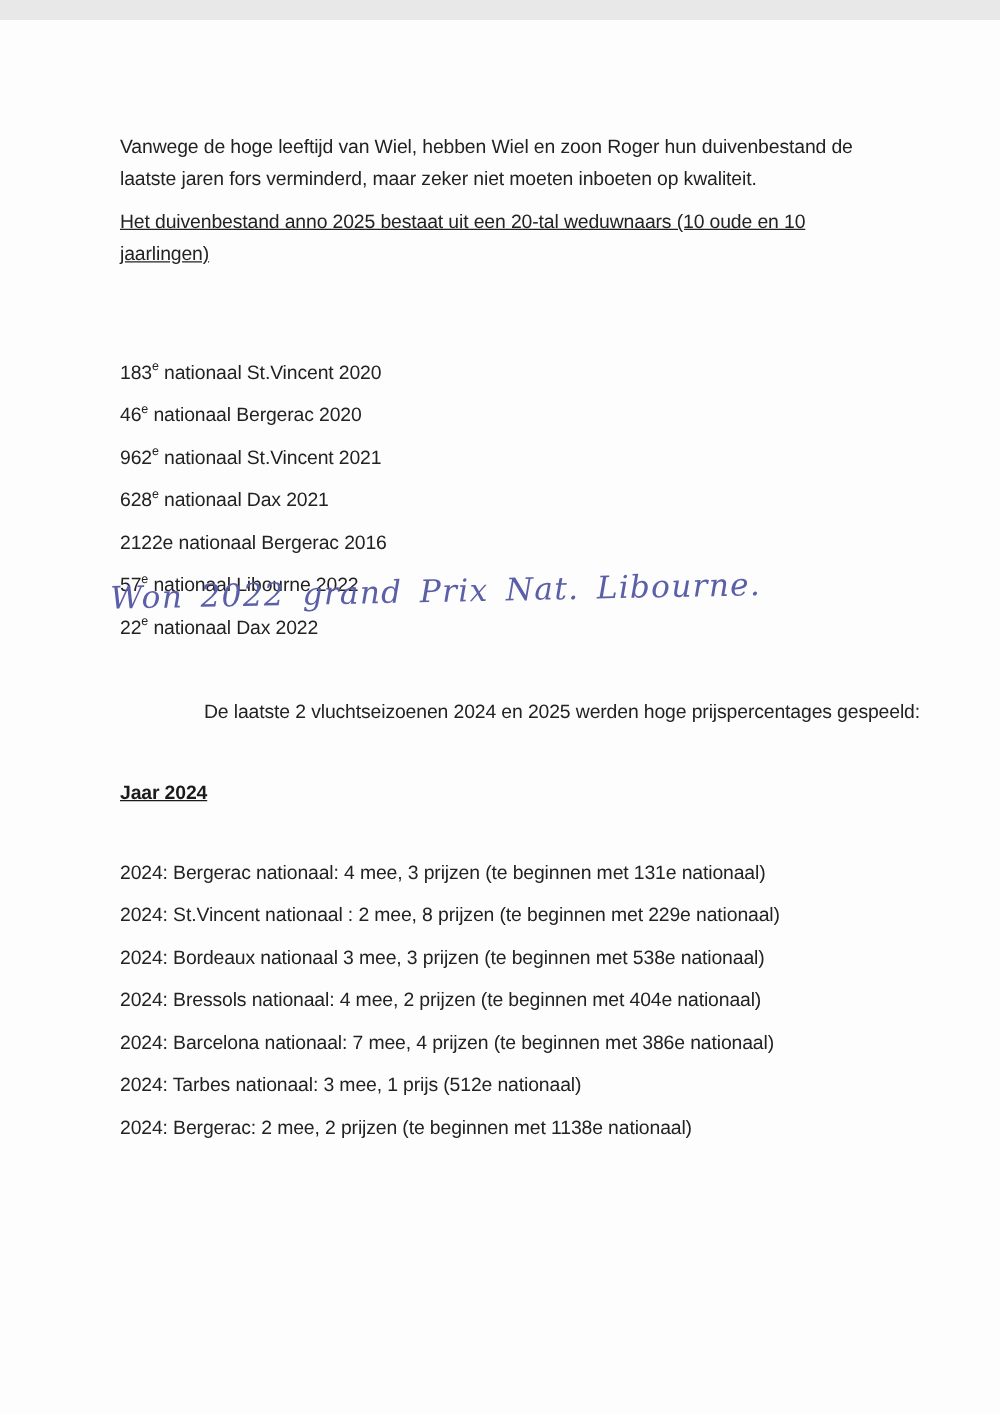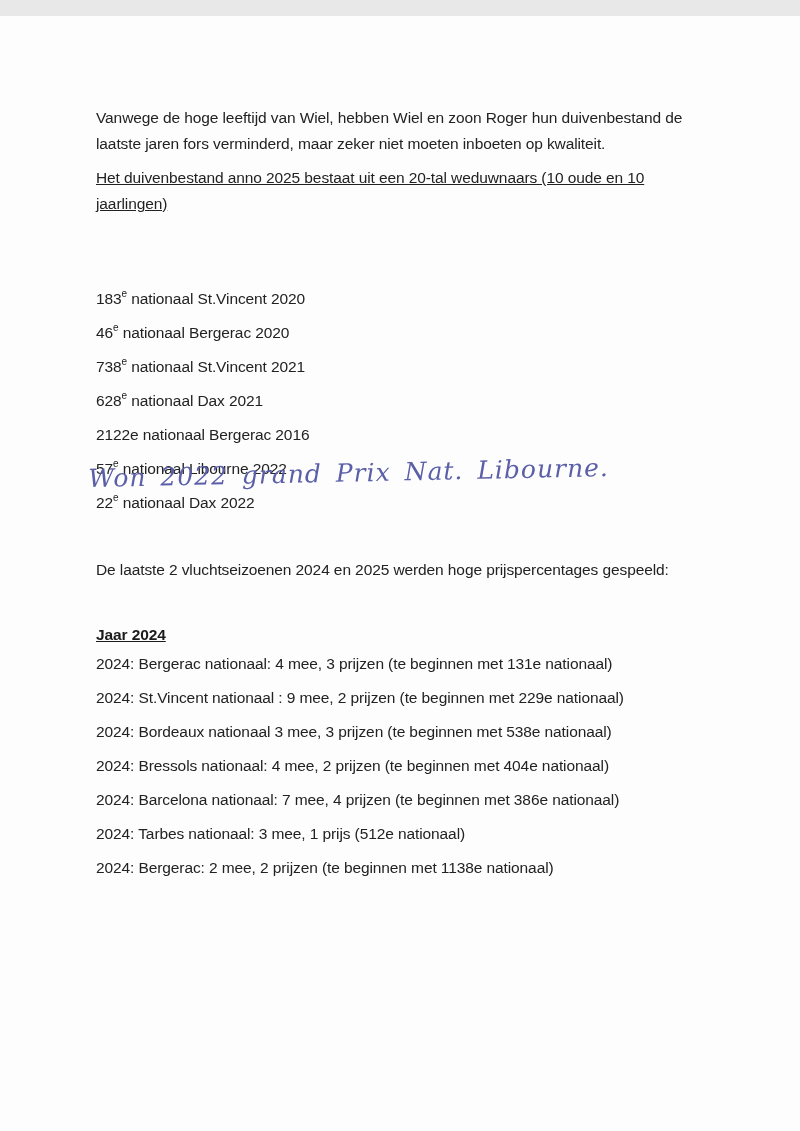--- a/index.html
+++ b/index.html
@@ -32,29 +32,29 @@
     font-style: italic;
     font-size: 25px;
     letter-spacing: 1px;
     word-spacing: 5px;
     color: #5b5fa8;
     transform: rotate(-1.2deg);
     transform-origin: left top;
     white-space: nowrap;
     z-index: 2;
   }
-  .season { top: 541px; line-height: 26px; width: 640px; }
+  .season { top: 541px; line-height: 26px; width: 640px; text-align: right; }
   .year-heading {
     top: 606px;
     font-weight: bold;
     text-decoration: underline;
     color: #1b1b1b;
     line-height: 26px;
   }
-  .year-results { top: 631px; }
+  .year-results { top: 666px; }
   .year-results p { margin: 0; line-height: 34px; }
 </style>
 </head>
 <body>
 
 <div class="page">
 
   <p class="abs para intro-1">
     <span>Vanwege de hoge leeftijd van Wiel, hebben Wiel en zoon Roger hun duivenbestand de</span><br>
     <span>laatste jaren fors verminderd, maar zeker niet moeten inboeten op kwaliteit.</span>
@@ -62,36 +62,36 @@
 
   <p class="abs para intro-2">
     <span>Het duivenbestand anno 2025 bestaat uit een 20-tal weduwnaars (10 oude en 10</span><br>
     <span>jaarlingen)</span>
   </p>
 
 
   <div class="abs results">
     <p><span>183</span><sup>e</sup><span> nationaal St.Vincent 2020</span></p>
     <p><span>46</span><sup>e</sup><span> nationaal Bergerac 2020</span></p>
-    <p><span>738</span><sup>e</sup><span> nationaal St.Vincent 2021</span></p>
+    <p><span>962</span><sup>e</sup><span> nationaal St.Vincent 2021</span></p>
     <p><span>628</span><sup>e</sup><span> nationaal Dax 2021</span></p>
     <p><span>2122e</span><sup></sup><span> nationaal Bergerac 2016</span></p>
     <p><span>57</span><sup>e</sup><span> nationaal Libourne 2022</span></p>
     <p><span>22</span><sup>e</sup><span> nationaal Dax 2022</span></p>
   </div>
 
   <div class="abs handwriting">Won 2022 grand Prix Nat. Libourne.</div>
 
   <p class="abs season">De laatste 2 vluchtseizoenen 2024 en 2025 werden hoge prijspercentages gespeeld:</p>
 
   <p class="abs year-heading">Jaar 2024</p>
 
   <div class="abs year-results">
     <p>2024: Bergerac nationaal: 4 mee, 3 prijzen (te beginnen met 131e nationaal)</p>
-    <p>2024: St.Vincent nationaal : 9 mee, 2 prijzen (te beginnen met 229e nationaal)</p>
+    <p>2024: St.Vincent nationaal : 2 mee, 8 prijzen (te beginnen met 229e nationaal)</p>
     <p>2024: Bordeaux nationaal 3 mee, 3 prijzen (te beginnen met 538e nationaal)</p>
     <p>2024: Bressols nationaal: 4 mee, 2 prijzen (te beginnen met 404e nationaal)</p>
     <p>2024: Barcelona nationaal: 7 mee, 4 prijzen (te beginnen met 386e nationaal)</p>
     <p>2024: Tarbes nationaal: 3 mee, 1 prijs (512e nationaal)</p>
     <p>2024: Bergerac: 2 mee, 2 prijzen (te beginnen met 1138e nationaal)</p>
   </div>
 
 </div>
 
 </body></html>

